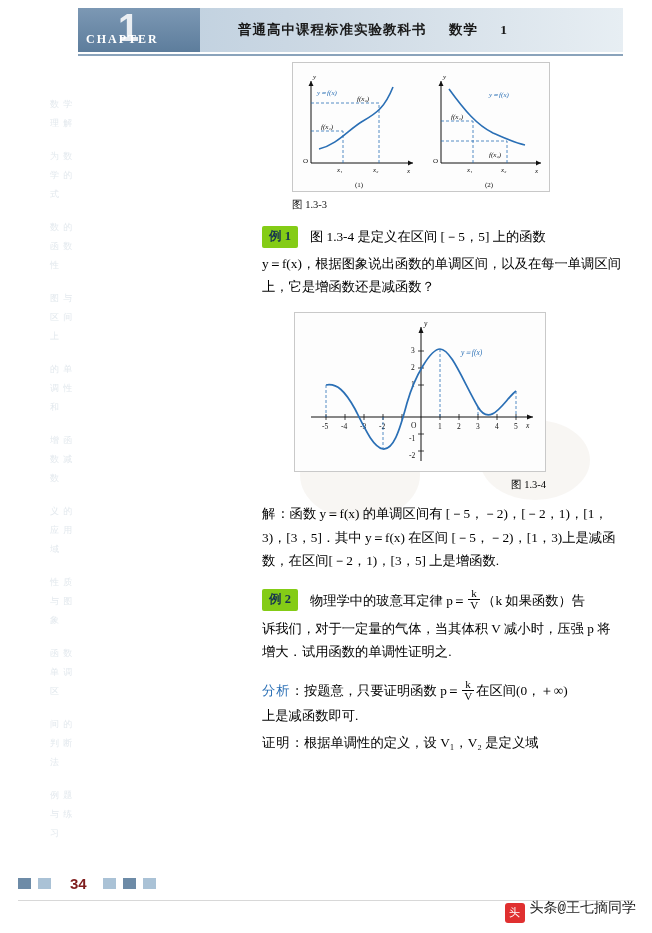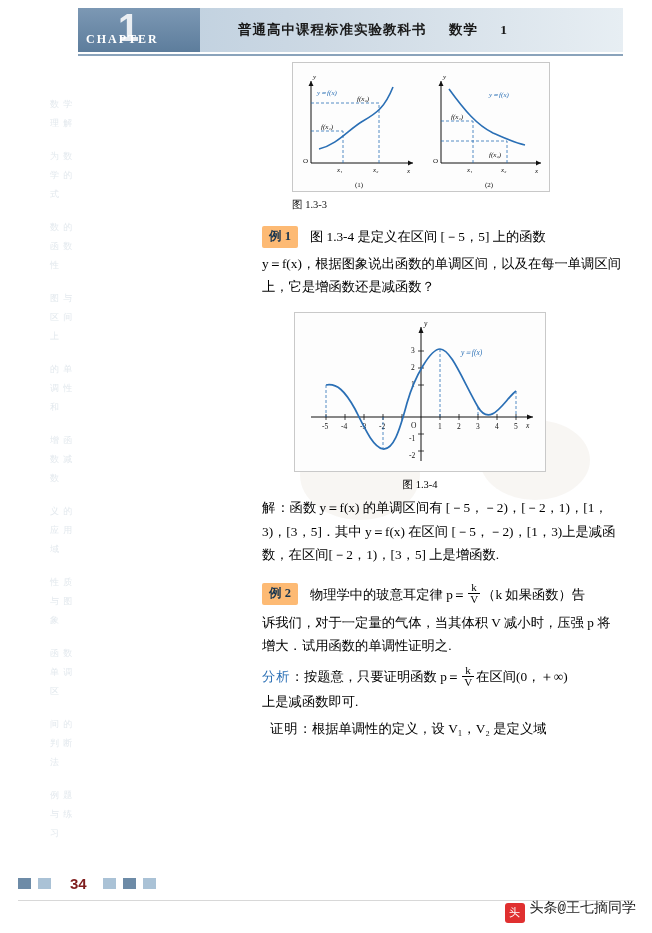--- a/index.html
+++ b/index.html
@@ -128,21 +128,21 @@
   }
 
   
   .example-row {
     margin-top: 14px;
     position: relative;
     min-height: 22px;
   }
   .ex-tag {
     display: inline-block;
-    background: #fdba74;
+    background: #84cc16;
     color: #16344f;
     font-size: 12.5px;
     font-weight: bold;
     padding: 2px 7px 3px 7px;
     border-radius: 2px;
     vertical-align: top;
     margin-right: 8px;
   }
   .ex-first-line {
     display: inline;
@@ -158,31 +158,31 @@
   
   .fig134 {
     width: 252px;
     height: 160px;
     margin: 14px 0 0 32px;
     border: 1px solid #c9c9c9;
     background: #fdfdfd;
     position: relative;
   }
   .fig134-caption {
-    text-align: center;
+    text-align: right;
     font-size: 10.5px;
     margin-top: 6px;
     margin-left: 32px;
     width: 252px;
   }
 
   .solution {
     font-size: 13.3px;
     line-height: 23.5px;
-    margin-top: 4px;
+    margin-top: 10px;
   }
   .label-cn { letter-spacing: 1px; }
 
   .frac {
     display: inline-block;
     vertical-align: middle;
     text-align: center;
     font-size: 11px;
     line-height: 1.05;
     margin: 0 2px;
@@ -403,26 +403,26 @@
   <div class="solution">
     <span class="label-cn">解</span><span>：函数 y＝f(x) 的单调区间有 [－5，－2)，[－2，1)，[1，3)，[3，5]．其中 y＝f(x) 在区间 [－5，－2)，[1，3)上是减函数，在区间[－2，1)，[3，5] 上是增函数.</span>
   </div>
 
   <div class="example-row" style="margin-top:16px;">
     <span class="ex-tag">例 2</span>
     <span class="ex-first-line">物理学中的玻意耳定律 p＝</span><span class="frac"><span class="num">k</span><span class="den">V</span></span><span class="ex-first-line">（k 如果函数）告</span>
     <div class="ex-body">诉我们，对于一定量的气体，当其体积 V 减小时，压强 p 将增大．试用函数的单调性证明之.</div>
   </div>
 
-  <div class="solution" style="margin-top:8px;">
+  <div class="solution" style="margin-top:16px;">
     <span class="label-cn" style="color:#2a6fb5;">分析</span><span>：按题意，只要证明函数 p＝</span><span class="frac"><span class="num">k</span><span class="den">V</span></span><span>在区间(0，＋∞)</span>
     <div>上是减函数即可.</div>
   </div>
 
-  <div class="solution" style="margin-top:4px;margin-left:8px;">
+  <div class="solution" style="margin-top:4px;">
     <span class="label-cn">证明</span><span>：根据单调性的定义，设 V₁，V₂ 是定义域</span>
   </div>
 
 </div>
 
 <div class="footer">
   <span class="sq dark"></span>
   <span class="sq light"></span>
   <span class="page-num">34</span>
   <span class="sq light"></span>

